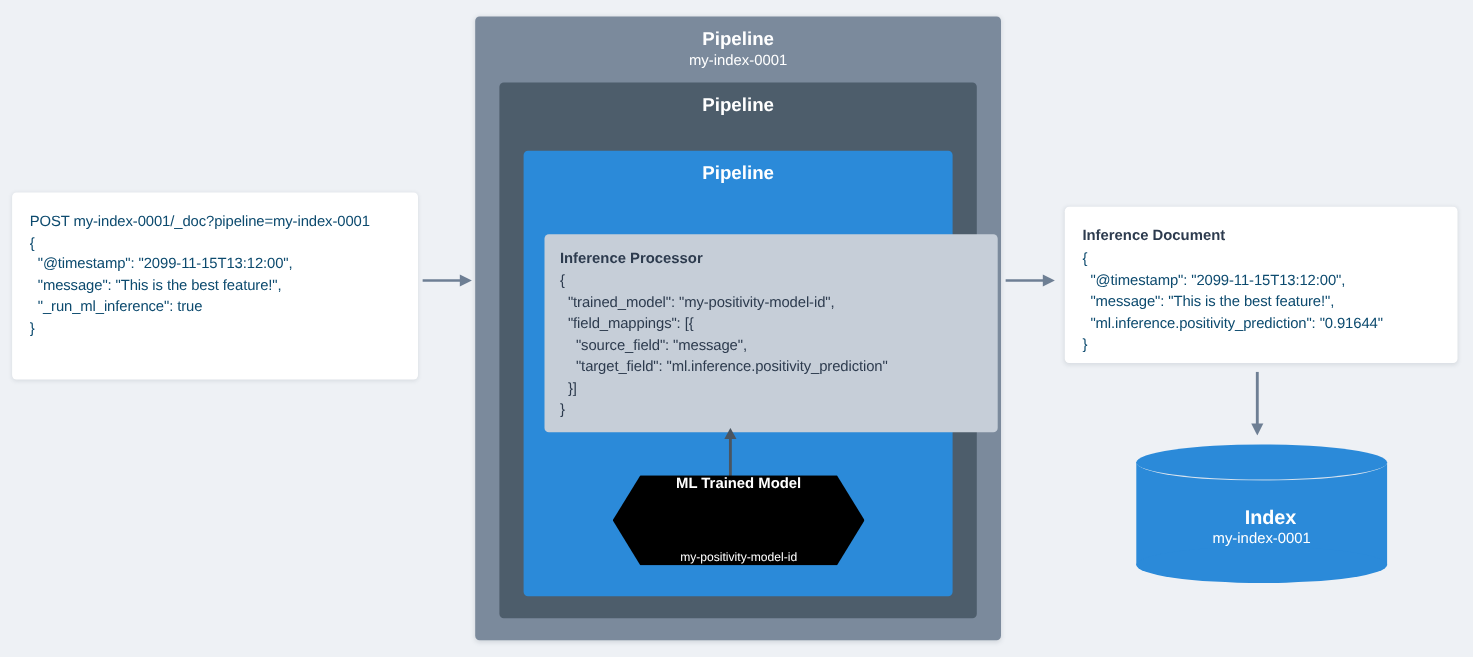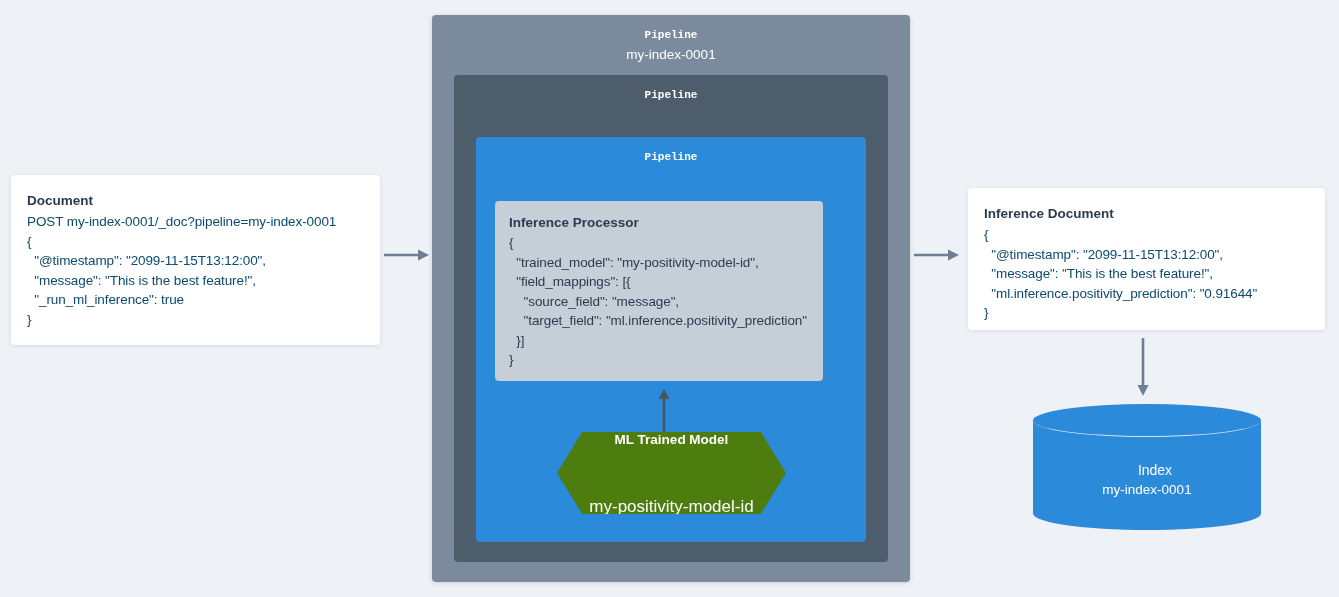--- a/index.html
+++ b/index.html
@@ -90,68 +90,67 @@
     box-sizing: border-box;
   }
 
   .pipe-head {
     text-align: center;
     color: #ffffff;
     padding-top: 11px;
   }
   .pipe-head .pipe-label {
     font-weight: bold;
-    font-size: 11px;
+    font-size: 17px;
     line-height: 19px;
-    font-family: Liberation Mono, monospace;
   }
   .pipe-head .pipe-value {
     font-size: 13.5px;
     line-height: 20px;
   }
 
   
   #inference-processor {
     position: absolute;
     left: 19px;
-    top: 64px;
-    width: 328px;
+    top: 76px;
+    width: 412px;
     height: 180px;
     background: #c6ced8;
     border-radius: 4px;
     box-sizing: border-box;
     padding: 12px 8px 10px 14px;
   }
   #inference-processor .card-title { margin-bottom: 0px; }
   #inference-processor .code-line { color: #2d3b4e; }
 
   
   #ml-model {
     position: absolute;
     left: 557px;
     top: 432px;
     width: 229px;
     height: 82px;
-    background: #4d7c0f;
+    background: #000000;
     clip-path: polygon(11% 0%, 89% 0%, 100% 50%, 89% 100%, 11% 100%, 0% 50%);
     display: flex;
     flex-direction: column;
     align-items: center;
     justify-content: center;
     color: #ffffff;
     text-align: center;
     gap: 48px;
   }
   #ml-model .hex-label {
     font-weight: bold;
     font-size: 13.5px;
     line-height: 19px;
   }
   #ml-model .hex-value {
-    font-size: 17px;
+    font-size: 11px;
     line-height: 20px;
   }
 
   
   #index-cylinder {
     position: absolute;
     left: 1033px;
     top: 404px;
     width: 228px;
     height: 126px;
@@ -180,42 +179,41 @@
   }
   #index-cylinder .cyl-text {
     position: absolute;
     left: 0; top: 57px;
     width: 228px;
     text-align: center;
     color: #ffffff;
     z-index: 3;
   }
   #index-cylinder .cyl-label {
-    font-weight: normal;
-    font-size: 14px;
+    font-weight: bold;
+    font-size: 18px;
     line-height: 19px;
     padding-left: 16px;
   }
   #index-cylinder .cyl-value {
     font-size: 13.5px;
     line-height: 20px;
   }
 
   
   .arrow { position: absolute; }
   #arrow-doc-to-pipeline { left: 384px; top: 248px; }
   #arrow-pipeline-to-enriched { left: 914px; top: 248px; }
   #arrow-model-to-processor { left: 657px; top: 389px; }
   #arrow-enriched-to-index { left: 1136px; top: 338px; }
 </style>
 </head>
 <body>
 
 <div class="doc-card" id="document-card">
-  <div class="card-title">Document</div>
   <div class="code-line">POST my-index-0001/_doc?pipeline=my-index-0001</div>
   <div class="code-line">{</div>
   <div class="code-line">  "@timestamp": "2099-11-15T13:12:00",</div>
   <div class="code-line">  "message": "This is the best feature!",</div>
   <div class="code-line">  "_run_ml_inference": true</div>
   <div class="code-line">}</div>
 </div>
 
 <div class="arrow" id="arrow-doc-to-pipeline">
   <svg width="46" height="14" viewBox="0 0 46 14">

